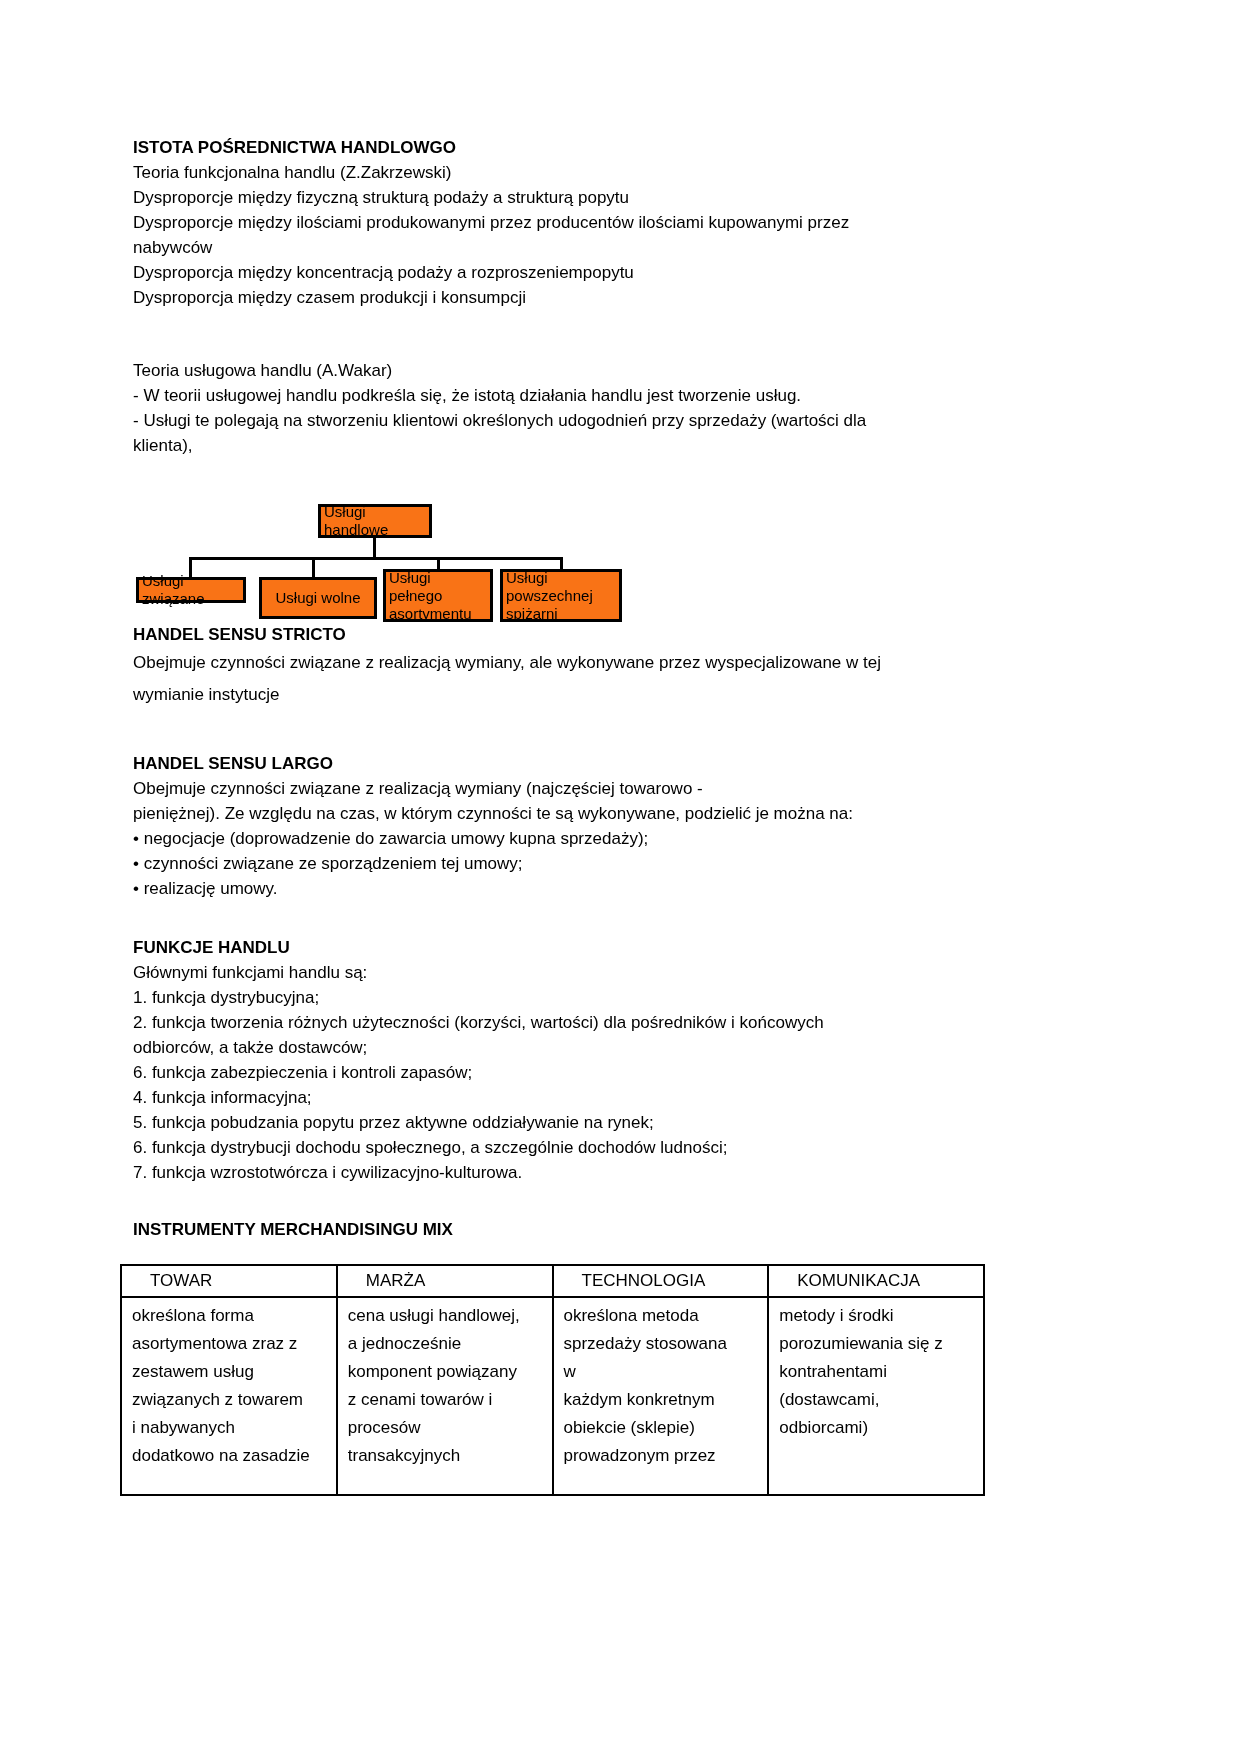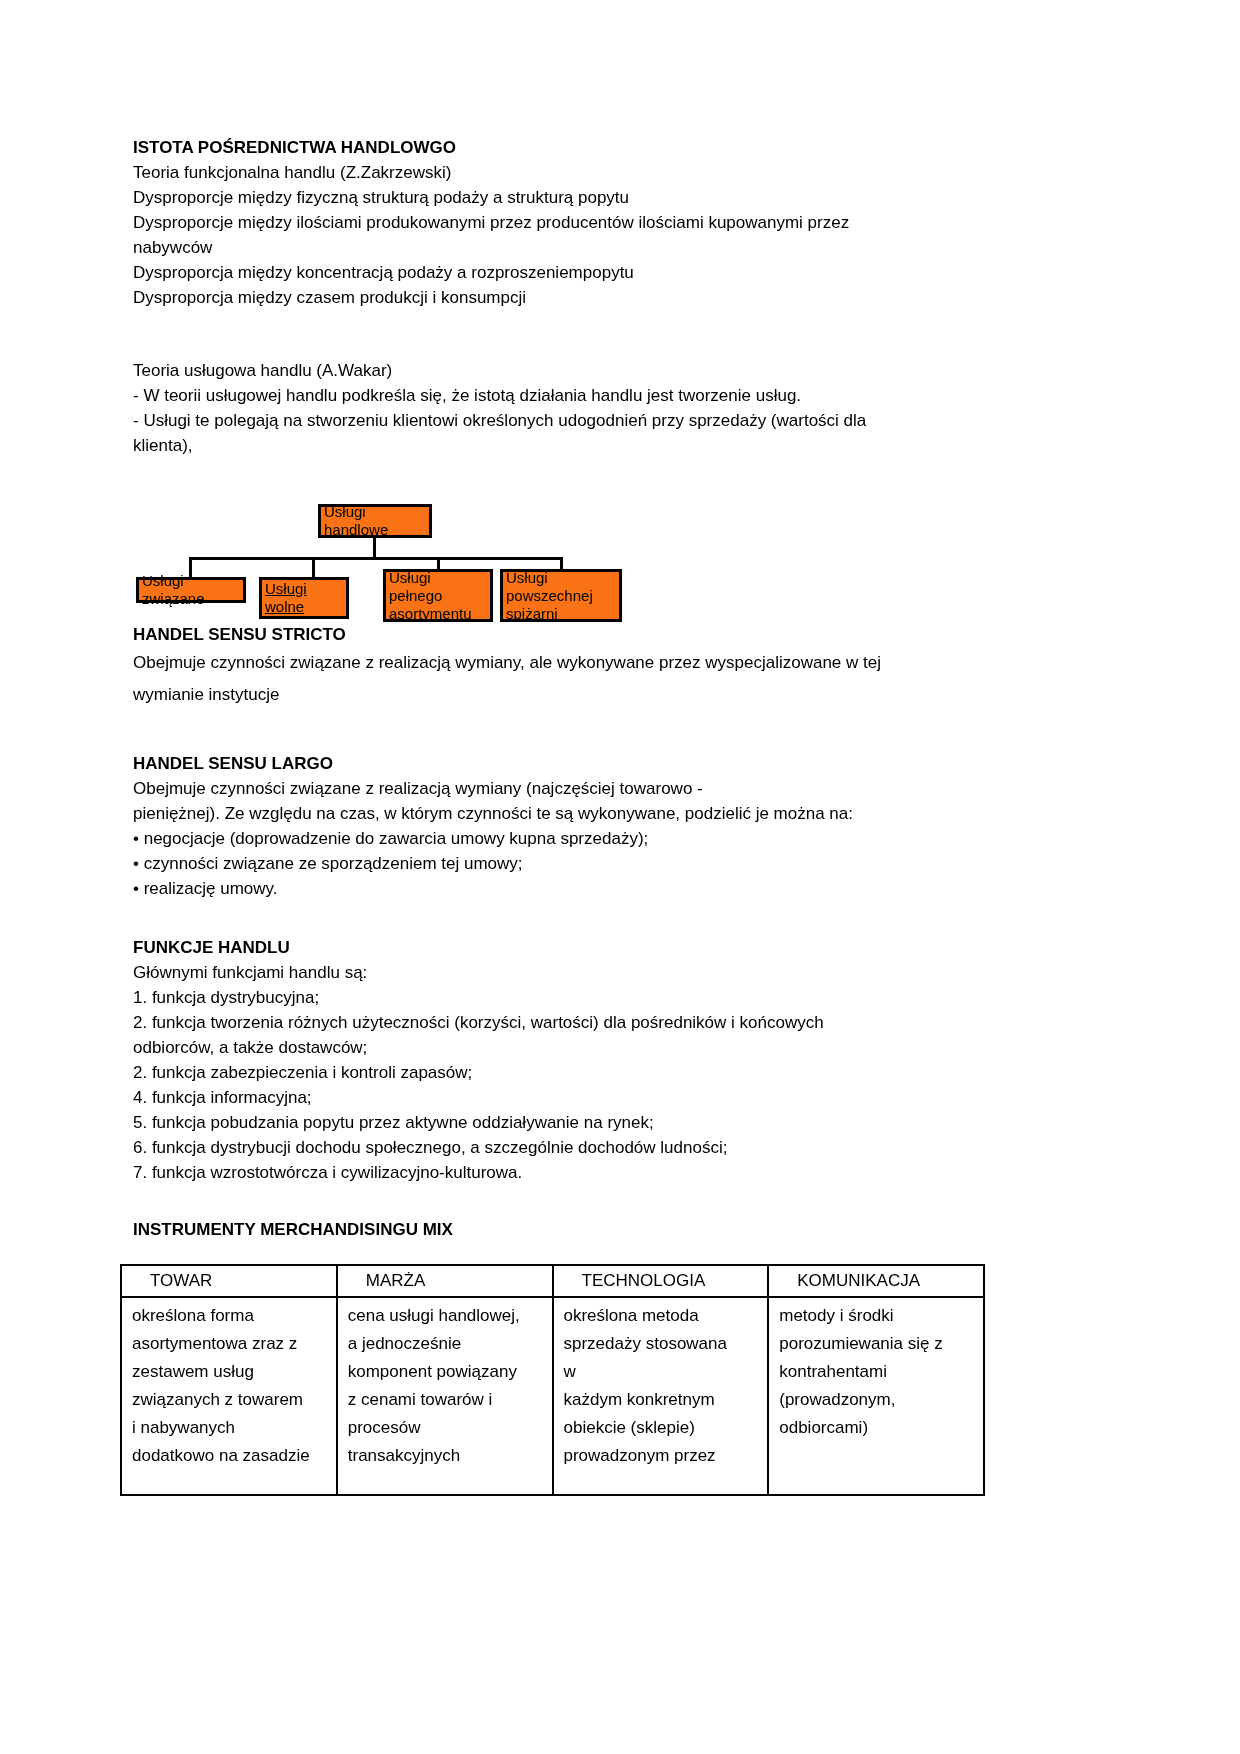--- a/index.html
+++ b/index.html
@@ -49,21 +49,21 @@
     justify-content: center;
     font-size: 15px;
     line-height: 18px;
     padding: 2px 3px;
     white-space: normal;
   }
   .dline { position: absolute; background: #000; }
 
   .d-root { left: 185px; top: 0;    width: 114px; height: 34px; }
   .d-c1   { left: 3px;   top: 73px; width: 110px; height: 26px; }
-  .d-c2   { left: 126px; top: 73px; width: 90px; height: 42px; text-decoration: underline; }
+  .d-c2   { left: 126px; top: 73px; width: 118px; height: 42px; }
   .d-c3   { left: 250px; top: 65px; width: 110px; height: 53px; }
   .d-c4   { left: 367px; top: 65px; width: 122px; height: 53px; }
 
   .l-root { left: 240px; top: 34px; width: 3px;   height: 19px; }
   .l-h    { left: 57px;  top: 53px; width: 373px; height: 3px;  }
   .l-s1   { left: 56px;  top: 53px; width: 3px;   height: 20px; }
   .l-s2   { left: 179px; top: 53px; width: 3px;   height: 20px; }
   .l-s3   { left: 304px; top: 53px; width: 3px;   height: 12px; }
   .l-s4   { left: 427px; top: 53px; width: 3px;   height: 12px; }
 
@@ -143,21 +143,21 @@
     <p>• czynności związane ze sporządzeniem tej umowy;</p>
     <p>• realizację umowy.</p>
   </section>
 
   <section class="sec-funkcje">
     <p class="h">FUNKCJE HANDLU</p>
     <p>Głównymi funkcjami handlu są:</p>
     <p>1. funkcja dystrybucyjna;</p>
     <p>2. funkcja tworzenia różnych użyteczności (korzyści, wartości) dla pośredników i końcowych
 odbiorców, a także dostawców;</p>
-    <p>2. funkcja zabezpieczenia i kontroli zapasów;</p>
+    <p>6. funkcja zabezpieczenia i kontroli zapasów;</p>
     <p>4. funkcja informacyjna;</p>
     <p>5. funkcja pobudzania popytu przez aktywne oddziaływanie na rynek;</p>
     <p>6. funkcja dystrybucji dochodu społecznego, a szczególnie dochodów ludności;</p>
     <p>7. funkcja wzrostotwórcza i cywilizacyjno-kulturowa.</p>
   </section>
 
   <section class="sec-instrumenty">
     <p class="h">INSTRUMENTY MERCHANDISINGU MIX</p>
 
     <table class="mtable">
@@ -185,20 +185,20 @@
 transakcyjnych</td>
           <td>określona metoda
 sprzedaży stosowana
 w
 każdym konkretnym
 obiekcie (sklepie)
 prowadzonym przez</td>
           <td>metody i środki
 porozumiewania się z
 kontrahentami
-(prowadzonym,
+(dostawcami,
 odbiorcami)</td>
         </tr>
       </tbody>
     </table>
   </section>
 
 </div>
 
 </body></html>

